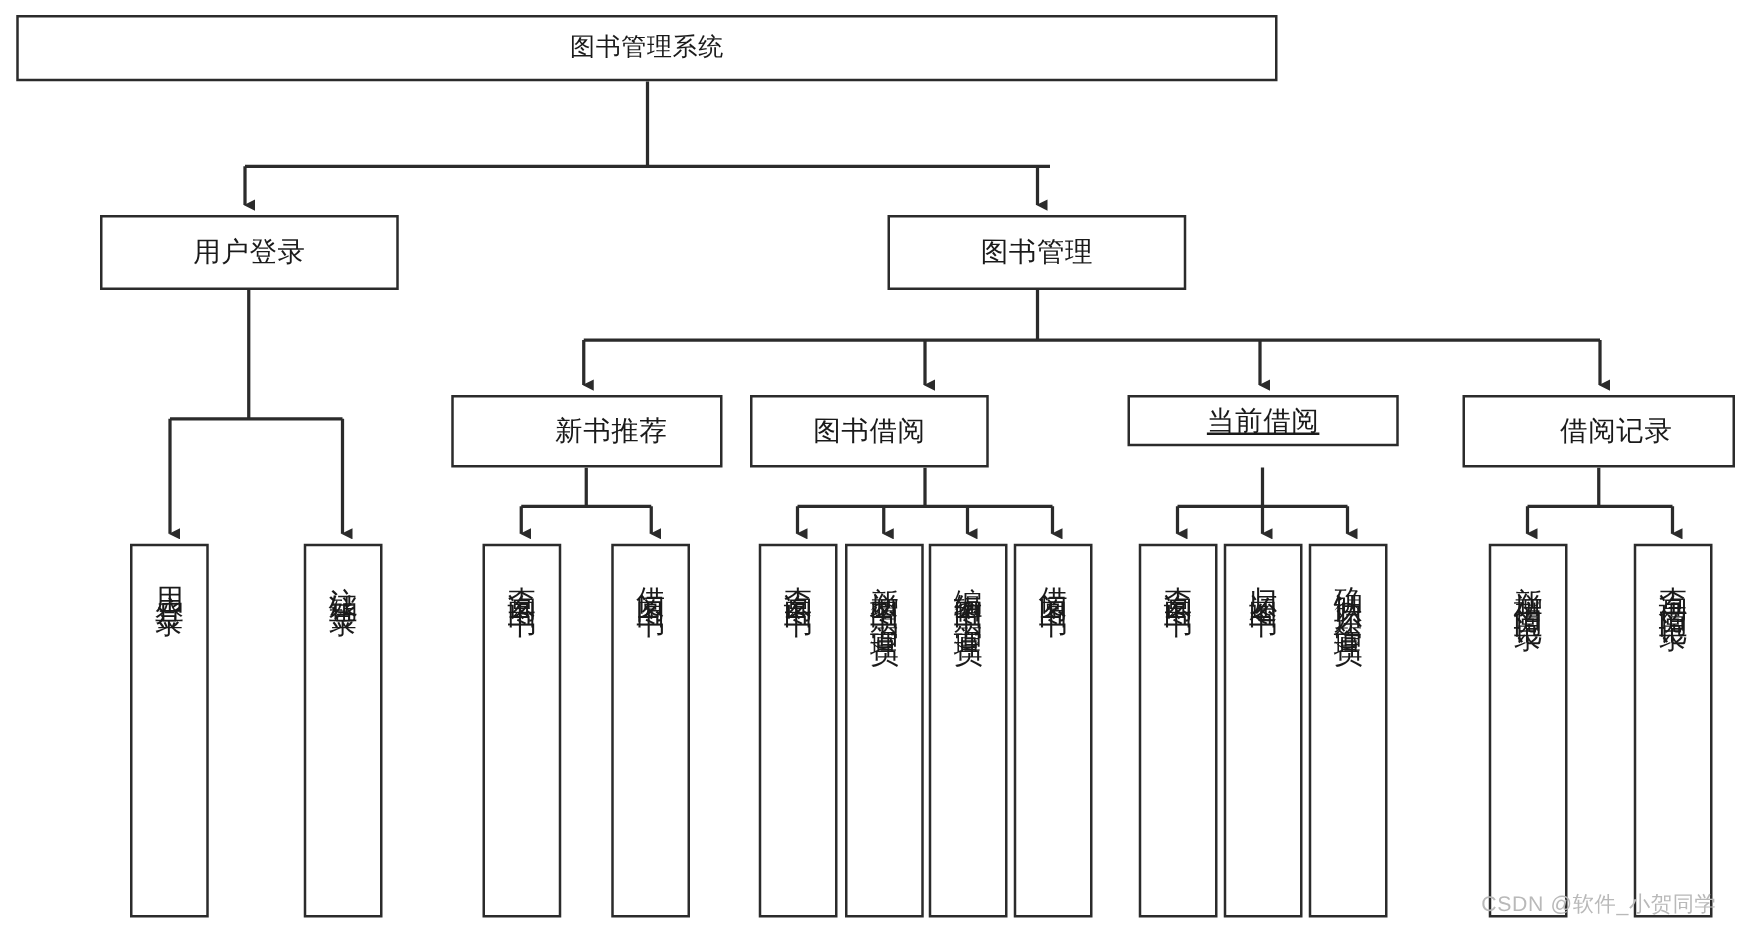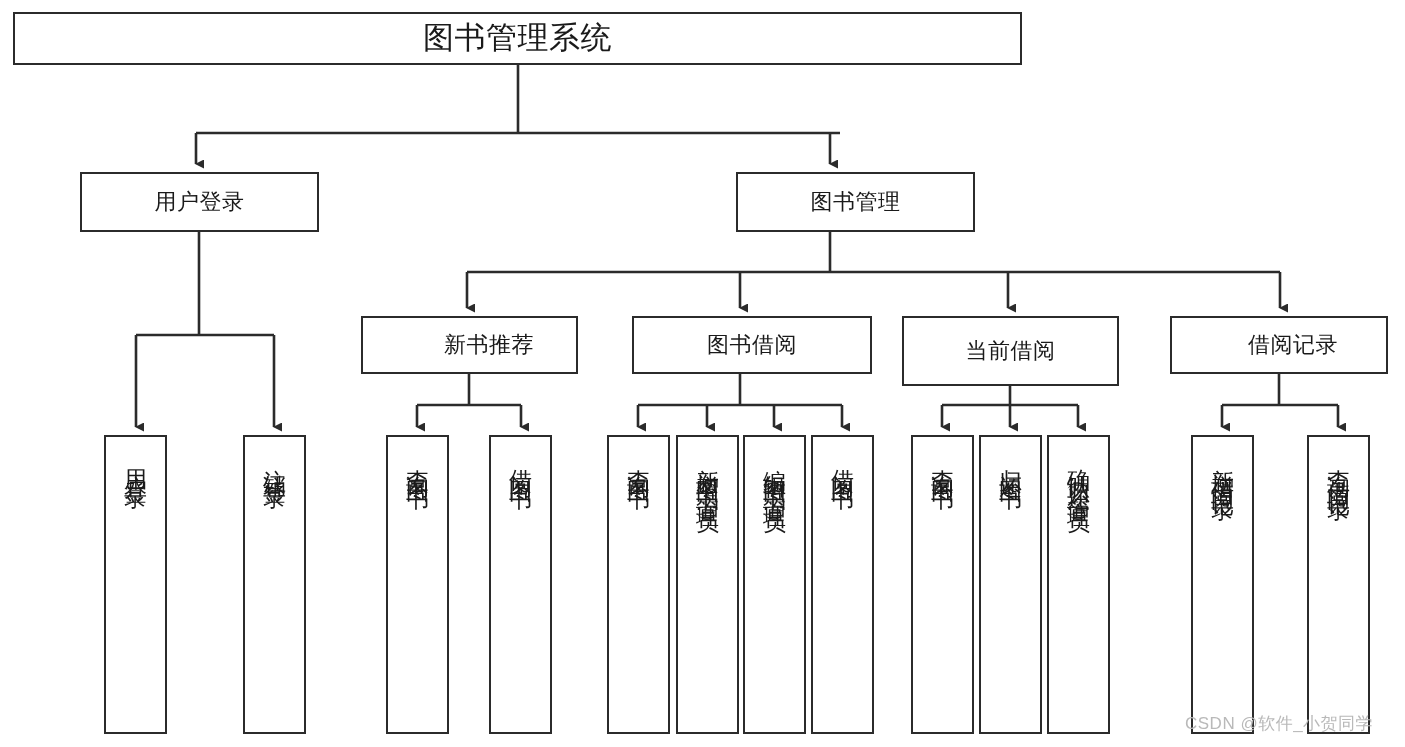--- a/index.html
+++ b/index.html
@@ -53,21 +53,21 @@
     align-items: flex-start;
     padding-top: 14px;
   }
   .node.vertical .node-label {
     writing-mode: vertical-rl;
     text-orientation: upright;
     font-size: 23px;
     letter-spacing: 6px;
     line-height: 1;
   }
-  .node.root .node-label { font-size: 31px; }
+  .node.root .node-label { font-size: 20px; }
   .watermark {
     position: absolute;
     left: 1185px;
     top: 712px;
     font-size: 17px;
     color: #b9b9b9;
     letter-spacing: 0.5px;
     white-space: nowrap;
     font-family: "Liberation Sans", "DejaVu Sans", sans-serif;
   }
@@ -127,31 +127,31 @@
     </g>
   </svg>
 
   <div class="node horizontal root" style="left:13px; top:12px; width:1009px; height:53px;">
     <span class="node-label">图书管理系统</span>
   </div>
 
   <div class="node horizontal" style="left:80px; top:172px; width:239px; height:60px;">
     <span class="node-label">用户登录</span>
   </div>
-  <div class="node horizontal" style="left:736px; top:172px; width:239px; height:60px;">
+  <div class="node horizontal" style="left:710px; top:172px; width:239px; height:60px;">
     <span class="node-label">图书管理</span>
   </div>
 
   <div class="node horizontal" style="left:361px; top:316px; width:217px; height:58px;padding-left:39px;">
     <span class="node-label">新书推荐</span>
   </div>
-  <div class="node horizontal" style="left:632px; top:316px; width:240px; height:58px;">
+  <div class="node horizontal" style="left:600px; top:316px; width:191px; height:58px;">
     <span class="node-label">图书借阅</span>
   </div>
-  <div class="node horizontal" style="left:902px; top:316px; width:217px; height:70px;">
+  <div class="node horizontal" style="left:902px; top:316px; width:217px; height:41px;text-decoration:underline;">
     <span class="node-label">当前借阅</span>
   </div>
   <div class="node horizontal" style="left:1170px; top:316px; width:218px; height:58px;padding-left:28px;">
     <span class="node-label">借阅记录</span>
   </div>
 
   <div class="node vertical" style="left:104px; top:435px; width:63px; height:299px;">
     <span class="node-label">用户登录</span>
   </div>
   <div class="node vertical" style="left:243px; top:435px; width:63px; height:299px;">

